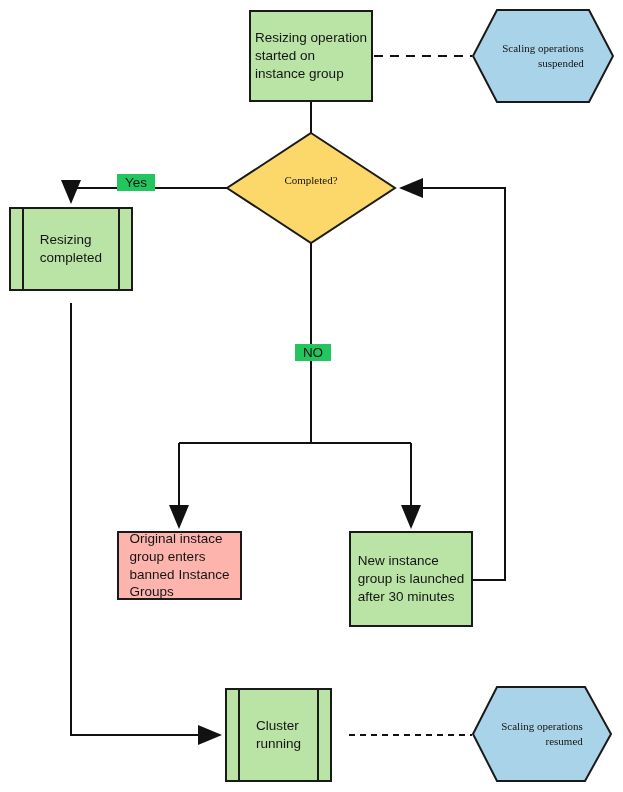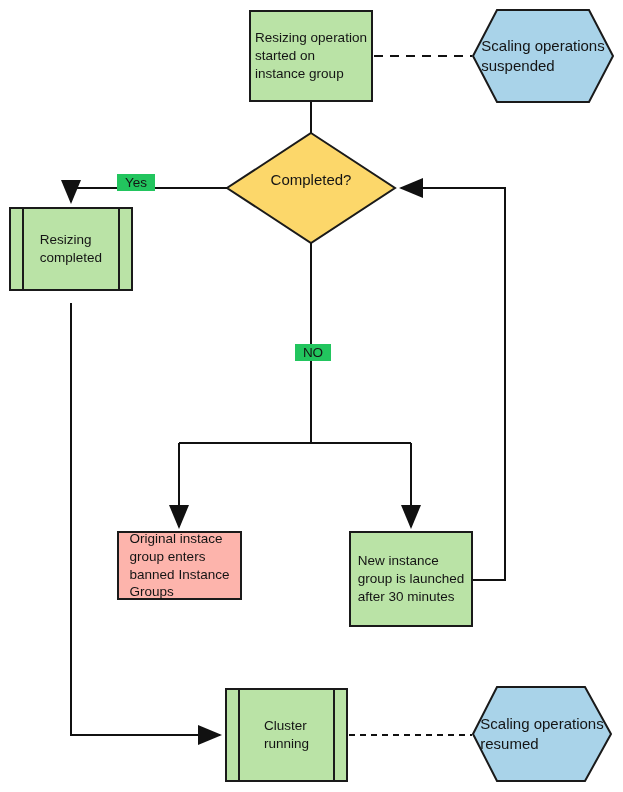--- a/index.html
+++ b/index.html
@@ -26,24 +26,24 @@
   .predef::before, .predef::after {
     content:"";
     position:absolute; top:0; bottom:0; width:2px;
     background:#1a1a1a;
   }
   .predef::before { left:11px; }
   .predef::after  { right:11px; }
   .overlay-label {
     position:absolute;
     display:flex; align-items:center; justify-content:center;
-    text-align:left;
-    font-size:15px; line-height:1.32;
+    text-align:right;
+    font-size:11px; line-height:1.32;
     white-space:pre-line;
-    background:transparent; border:none;
+    background:transparent; border:none;font-family:Liberation Serif, serif;
   }
   .edge-label {
     position:absolute;
     display:flex; align-items:center; justify-content:center;
     background:#22c55e;
     font-size:13.5px;
     padding:0 2px;
   }
 </style>
 </head>
@@ -83,21 +83,21 @@
 
   <div class="node pink" style="left:117px; top:531px; width:125px; height:69px;">Original instace
 group enters
 banned Instance
 Groups</div>
 
   <div class="node green" style="left:349px; top:531px; width:124px; height:96px;">New instance
 group is launched
 after 30 minutes</div>
 
-  <div class="node green predef" style="left:225px; top:688px; width:123px; height:94px;">Cluster
+  <div class="node green predef" style="left:225px; top:688px; width:107px; height:94px;">Cluster
 running</div>
 
   <div class="overlay-label" style="left:247px; top:164px; width:128px; height:32px;">Completed?</div>
 
   <div class="overlay-label" style="left:473px; top:10px; width:140px; height:92px;">Scaling operations
 suspended</div>
 
   <div class="overlay-label" style="left:473px; top:687px; width:138px; height:94px;">Scaling operations
 resumed</div>
 

